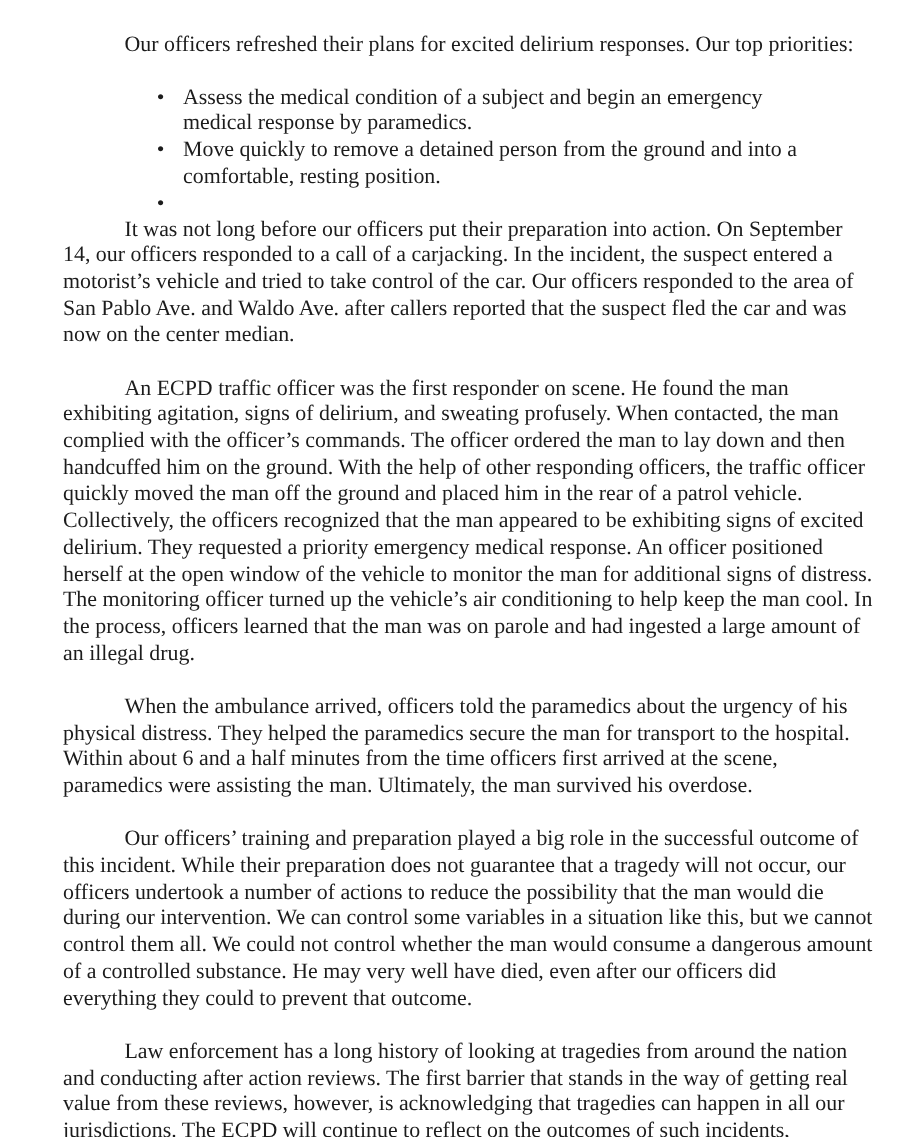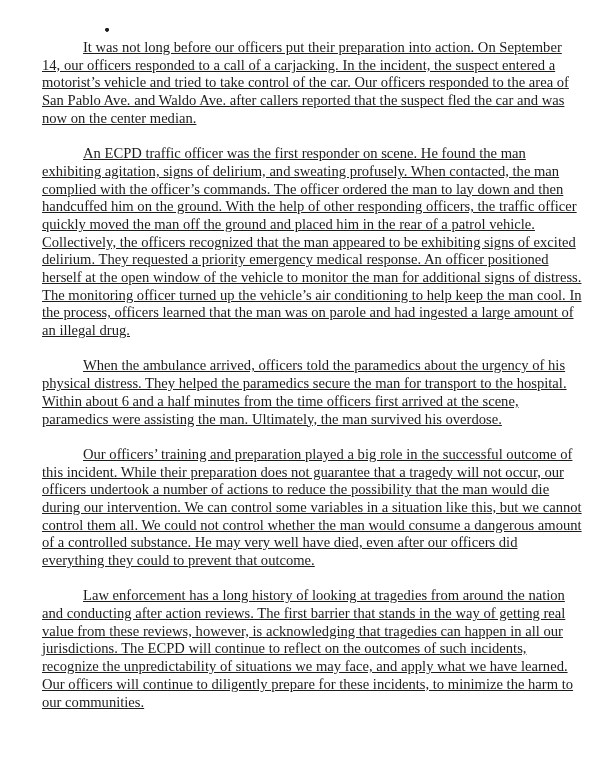--- a/index.html
+++ b/index.html
@@ -41,34 +41,36 @@
     ul.priorities li .bullet {
       position: absolute;
       left: 60px;
       top: 0;
       width: 10px;
       text-align: center;
     }
     p.body {
       margin: 0 0 17.6px 0;
       text-indent: 41px;
-      text-decoration: underline;
     }
   </style>
 </head>
 <body>
 
 <div class="page">
+  <p class="intro">Our officers refreshed their plans for excited delirium responses. Our top priorities:</p>
 
   <ul class="priorities">
     <li>
       <span class="bullet">•</span>
+      <span>Assess the medical condition of a subject and begin an emergency medical response by paramedics.</span>
     </li>
     <li>
       <span class="bullet">•</span>
+      <span>Move quickly to remove a detained person from the ground and into a comfortable, resting position.</span>
     </li>
     <li>
       <span class="bullet">•</span>
     </li>
   </ul>
 
   <p class="body">It was not long before our officers put their preparation into action. On September 14, our officers responded to a call of a carjacking. In the incident, the suspect entered a motorist’s vehicle and tried to take control of the car. Our officers responded to the area of San Pablo Ave. and Waldo Ave. after callers reported that the suspect fled the car and was now on the center median.</p>
   <p class="body">An ECPD traffic officer was the first responder on scene. He found the man exhibiting agitation, signs of delirium, and sweating profusely. When contacted, the man complied with the officer’s commands. The officer ordered the man to lay down and then handcuffed him on the ground. With the help of other responding officers, the traffic officer quickly moved the man off the ground and placed him in the rear of a patrol vehicle. Collectively, the officers recognized that the man appeared to be exhibiting signs of excited delirium. They requested a priority emergency medical response. An officer positioned herself at the open window of the vehicle to monitor the man for additional signs of distress. The monitoring officer turned up the vehicle’s air conditioning to help keep the man cool. In the process, officers learned that the man was on parole and had ingested a large amount of an illegal drug.</p>
   <p class="body">When the ambulance arrived, officers told the paramedics about the urgency of his physical distress. They helped the paramedics secure the man for transport to the hospital. Within about 6 and a half minutes from the time officers first arrived at the scene, paramedics were assisting the man. Ultimately, the man survived his overdose.</p>
   <p class="body">Our officers’ training and preparation played a big role in the successful outcome of this incident. While their preparation does not guarantee that a tragedy will not occur, our officers undertook a number of actions to reduce the possibility that the man would die during our intervention. We can control some variables in a situation like this, but we cannot control them all. We could not control whether the man would consume a dangerous amount of a controlled substance. He may very well have died, even after our officers did everything they could to prevent that outcome.</p>

